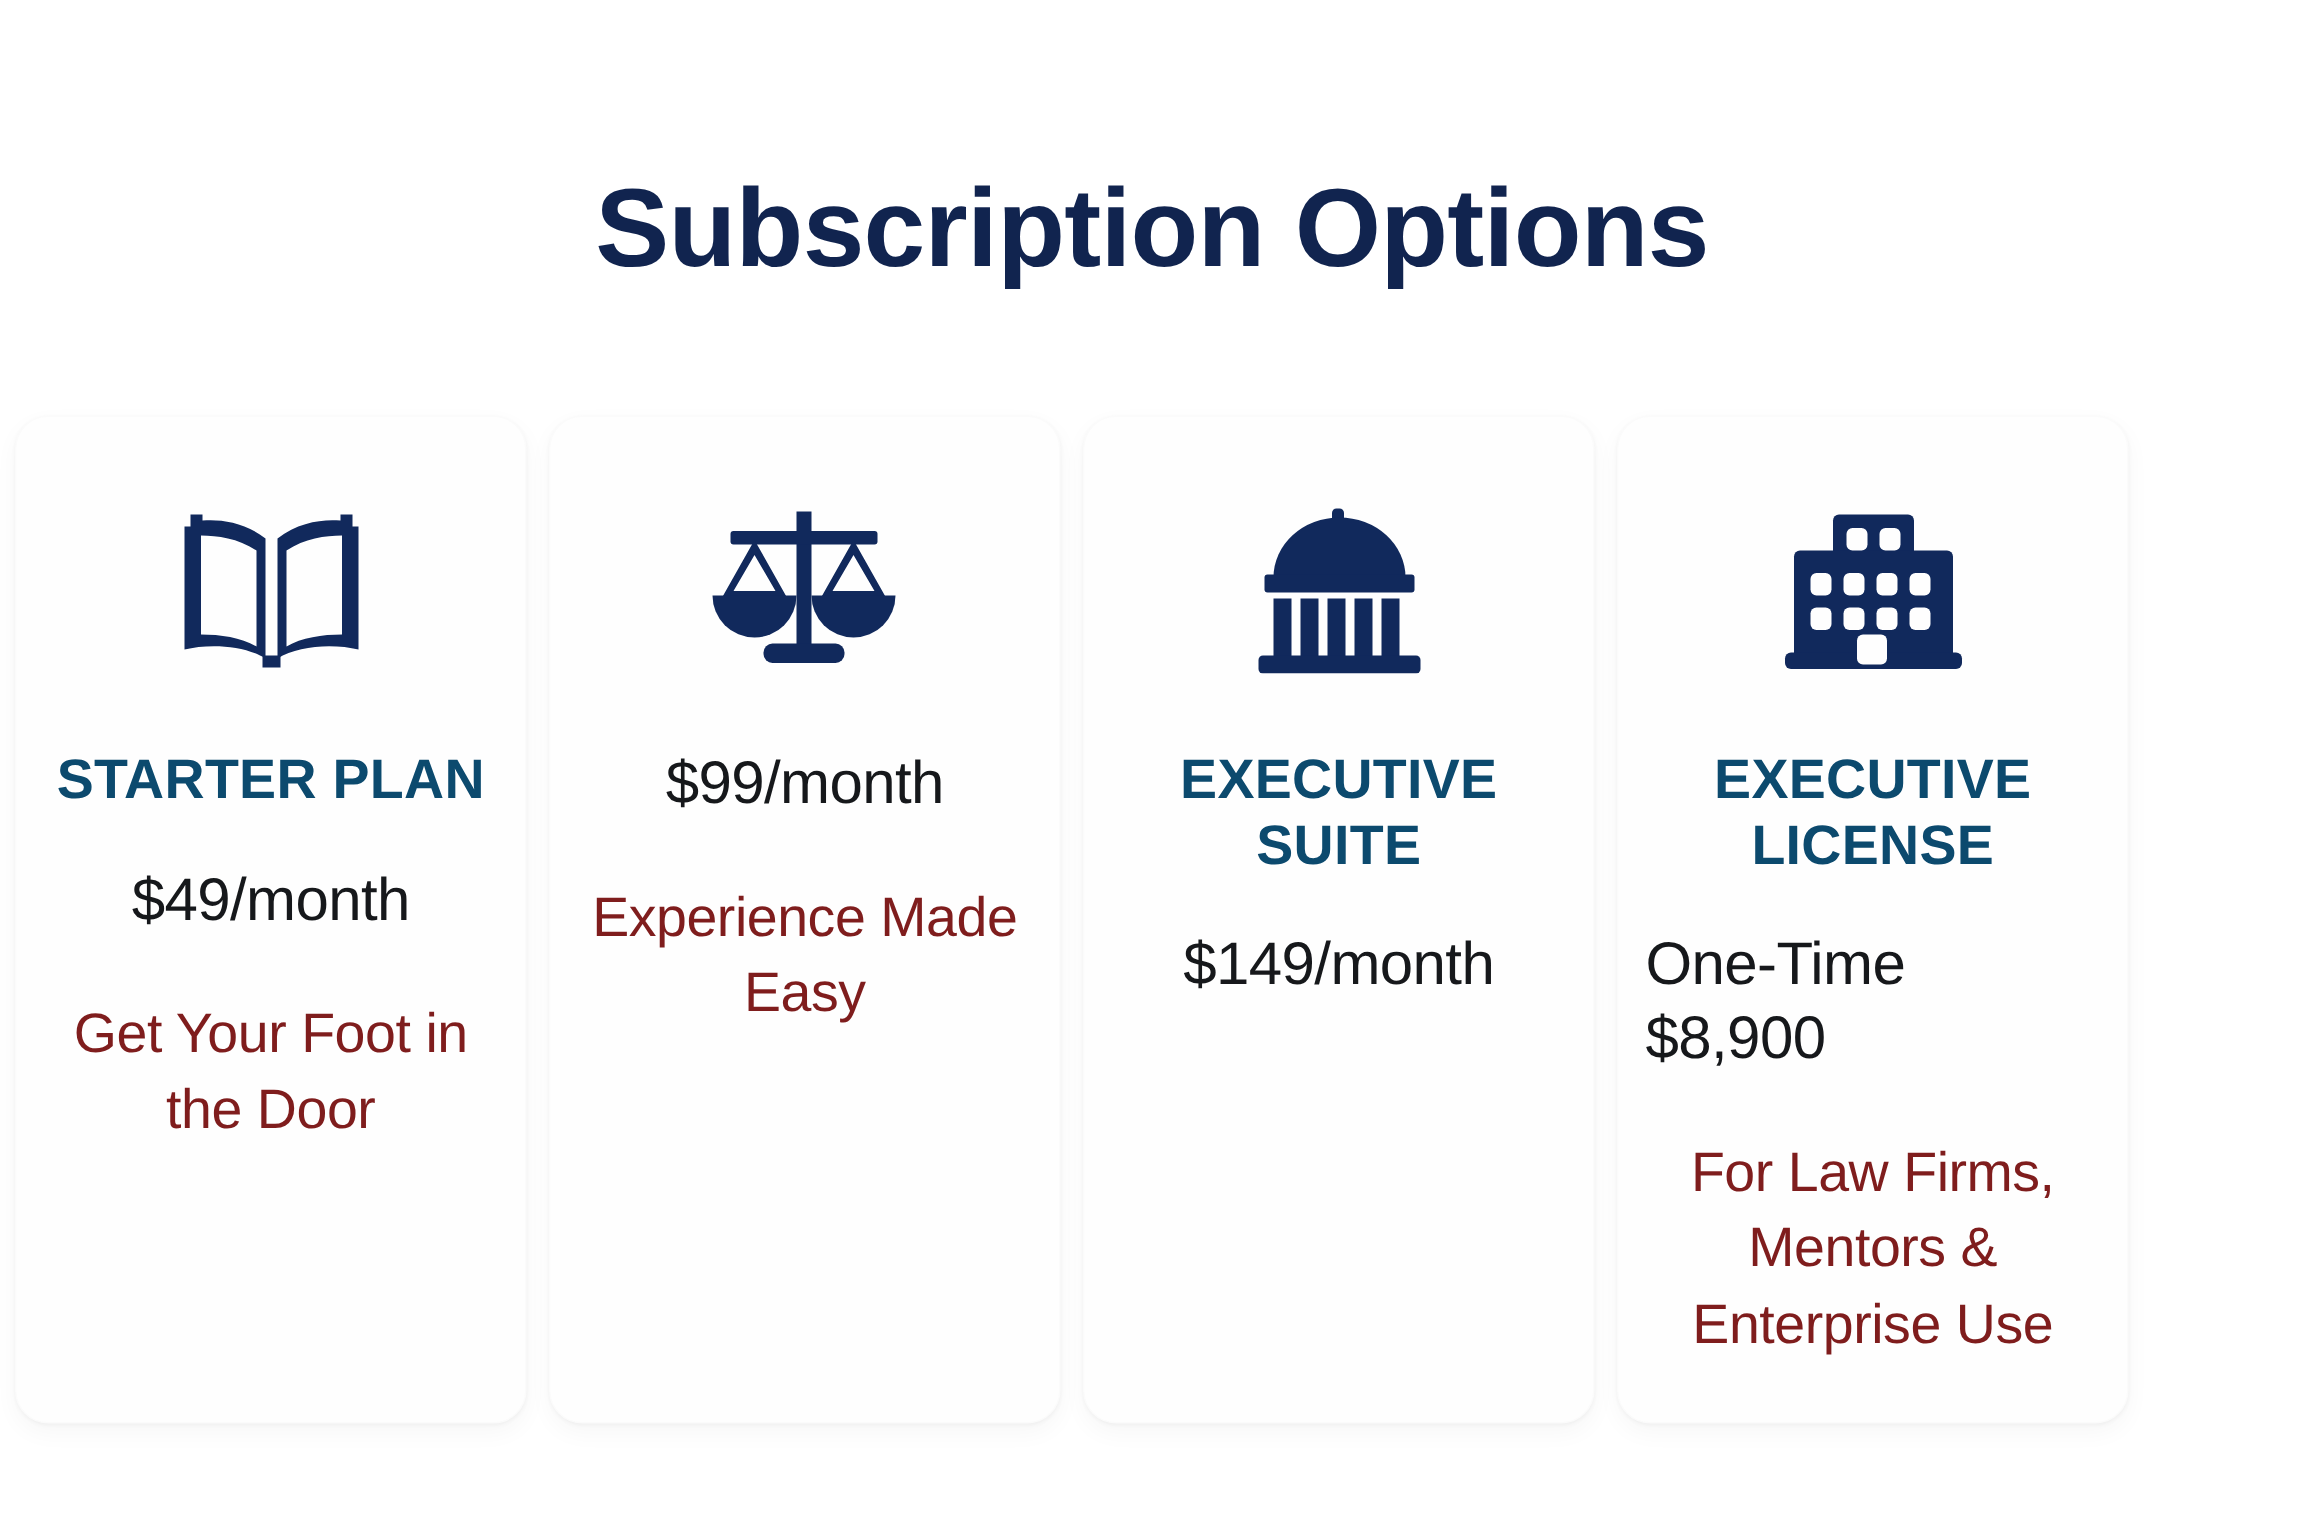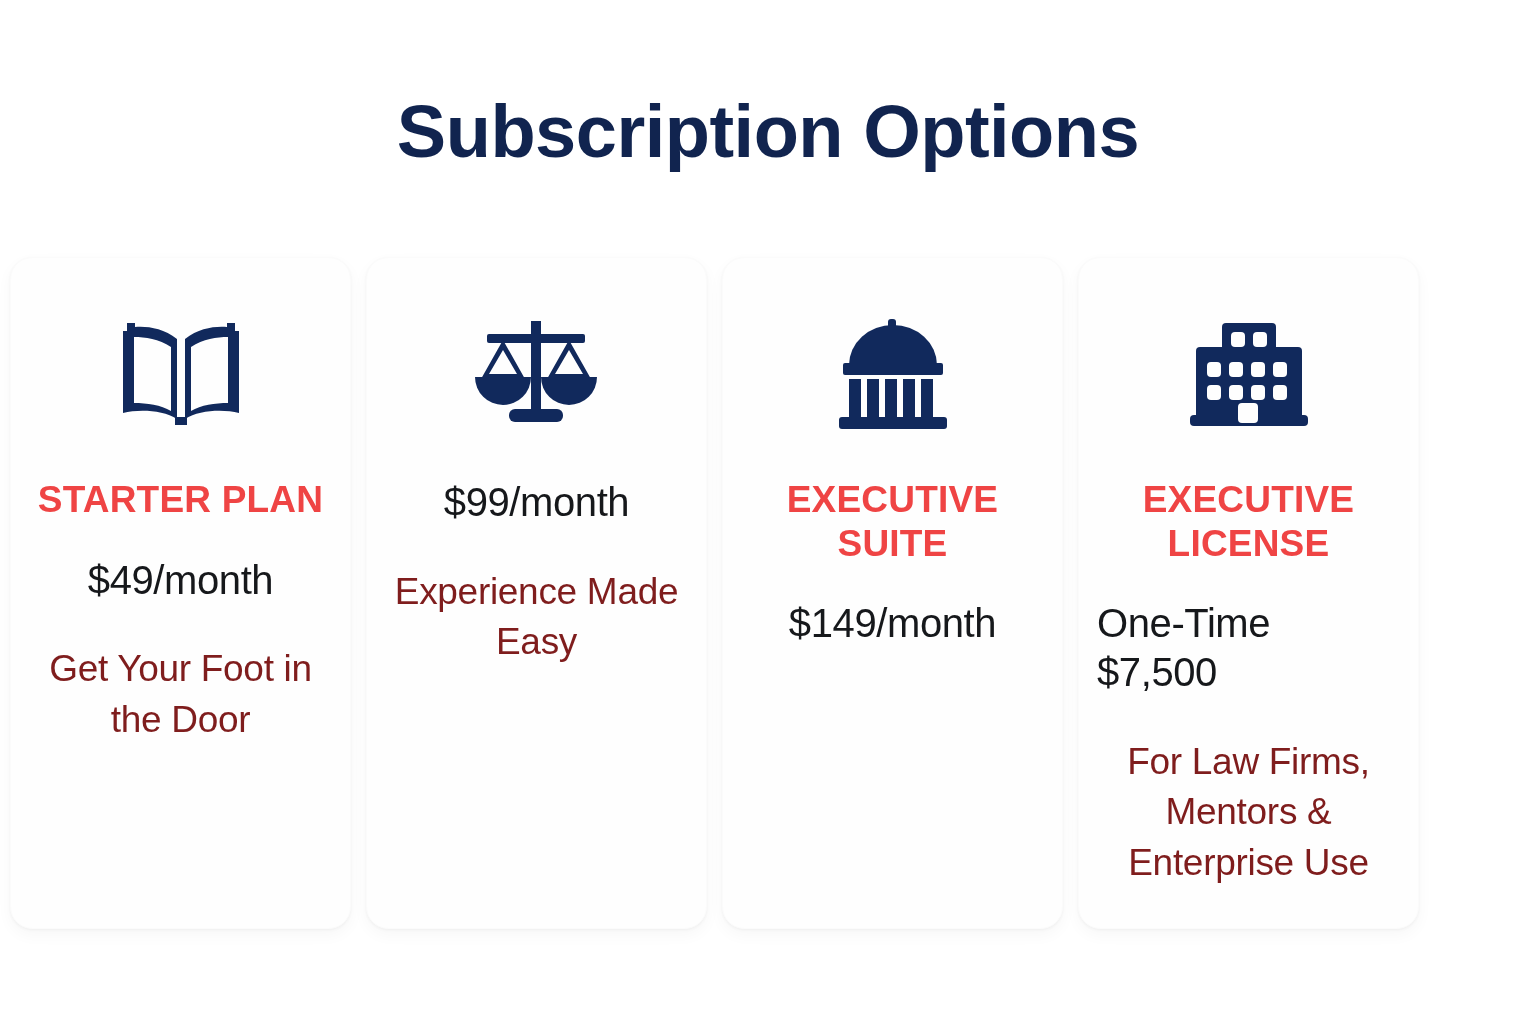--- a/index.html
+++ b/index.html
@@ -30,20 +30,21 @@
     width: 100%;
     text-align: center;
     color: #11244f;
     font-family: "Liberation Sans", sans-serif;
     font-weight: 700;
     font-size: 74px;
     line-height: 1;
     letter-spacing: -0.5px;
     padding-top: 95px;
     white-space: nowrap;
+    margin-top: 20px;
   }
 
   
   .cards-row {
     position: absolute;
     top: 257px;
     left: 10px;
     width: 1440px;
     display: flex;
     align-items: flex-start;
@@ -70,21 +71,21 @@
     height: 118px;
     display: flex;
     align-items: center;
     justify-content: center;
     margin-bottom: 46px;
   }
   .plan-icon svg { display: block; }
 
   
   .plan-name {
-    color: #ef4444;
+    color: #0c4a6e;
     font-family: "Liberation Sans", sans-serif;
     font-weight: 700;
     font-size: 37px;
     line-height: 1.18;
     text-align: center;
     letter-spacing: 0.2px;
     text-transform: uppercase;
     margin-bottom: 34px;
   }
 
@@ -211,18 +212,18 @@
             <rect x="19" y="68" width="14" height="15" rx="4"></rect>
             <rect x="41" y="68" width="14" height="15" rx="4"></rect>
             <rect x="63" y="68" width="14" height="15" rx="4"></rect>
             <rect x="85" y="68" width="14" height="15" rx="4"></rect>
 
             <rect x="50" y="86" width="20" height="20" rx="4"></rect>
           </g>
         </svg>
       </div>
       <div class="plan-name">EXECUTIVE LICENSE</div>
-      <div class="plan-price">One-Time $7,500</div>
+      <div class="plan-price">One-Time $8,900</div>
       <div class="plan-desc">For Law Firms, Mentors &amp; Enterprise Use</div>
     </div>
 
   </div>
 </div>
 
 </body></html>

